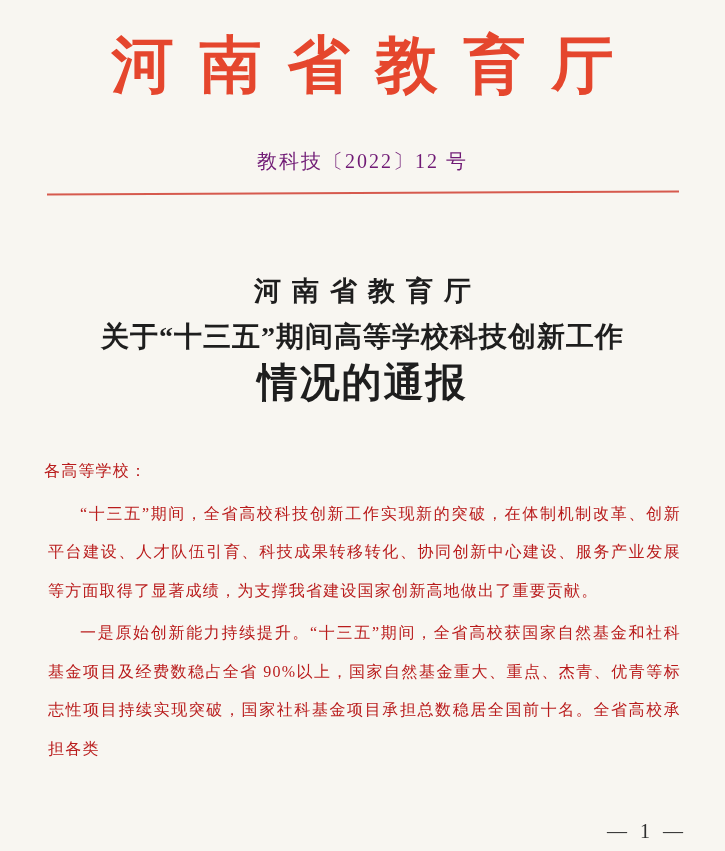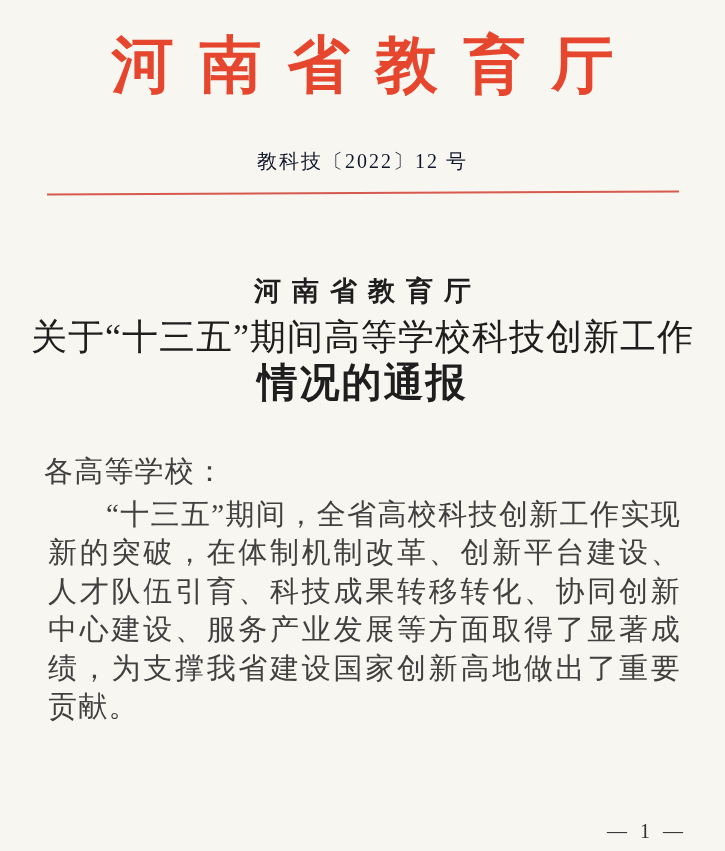--- a/index.html
+++ b/index.html
@@ -31,21 +31,21 @@
     letter-spacing: 26px;
     text-indent: 26px;
     white-space: nowrap;
   }
   
   .doc-number {
     margin-top: 44px;
     text-align: center;
     font-size: 20px;
     line-height: 26px;
-    color: #0f172a;
+    color: #701a75;
     letter-spacing: 2px;
   }
   
   .red-rule {
     margin: 18px auto 0 auto;
     width: 632px;
     height: 0;
     border: none;
     border-top: 2px solid #d65a4e;
     transform: rotate(-0.25deg);
@@ -57,40 +57,40 @@
     color: #1e1e1e;
   }
   .title-line1 {
     font-size: 27px;
     line-height: 46px;
     font-weight: bold;
     letter-spacing: 11px;
     text-indent: 11px;
   }
   .title-line2 {
-    font-size: 36px;
+    font-size: 28px;
     line-height: 46px;
-    font-weight: normal;
+    font-weight: bold;
     letter-spacing: 1px;
   }
   .title-line3 {
     font-size: 40px;
     line-height: 46px;
     font-weight: bold;
     letter-spacing: 2px;
   }
   
   .body-block {
     margin-top: 46px;
     padding: 0 40px 0 44px;
-    font-size: 29px;
+    font-size: 16px;
     line-height: 38.5px;
     letter-spacing: 1.2px;
     text-align: justify;
-    color: #404040;
+    color: #b91c1c;
   }
   .salutation {
     margin: 0;
   }
   .para {
     margin: 4px;
     text-indent: 2em;
   }
   
   .page-number {
@@ -115,17 +115,18 @@
 
   <div class="title-block">
     <div class="title-line1">河南省教育厅</div>
     <div class="title-line2">关于“十三五”期间高等学校科技创新工作</div>
     <div class="title-line3">情况的通报</div>
   </div>
 
   <div class="body-block">
     <p class="salutation">各高等学校：</p>
     <p class="para">“十三五”期间，全省高校科技创新工作实现新的突破，在体制机制改革、创新平台建设、人才队伍引育、科技成果转移转化、协同创新中心建设、服务产业发展等方面取得了显著成绩，为支撑我省建设国家创新高地做出了重要贡献。</p>
+    <p class="para">一是原始创新能力持续提升。“十三五”期间，全省高校获国家自然基金和社科基金项目及经费数稳占全省 90%以上，国家自然基金重大、重点、杰青、优青等标志性项目持续实现突破，国家社科基金项目承担总数稳居全国前十名。全省高校承担各类</p>
   </div>
 
   <div class="page-number">— 1 —</div>
 
 </div>
 
 </body></html>

